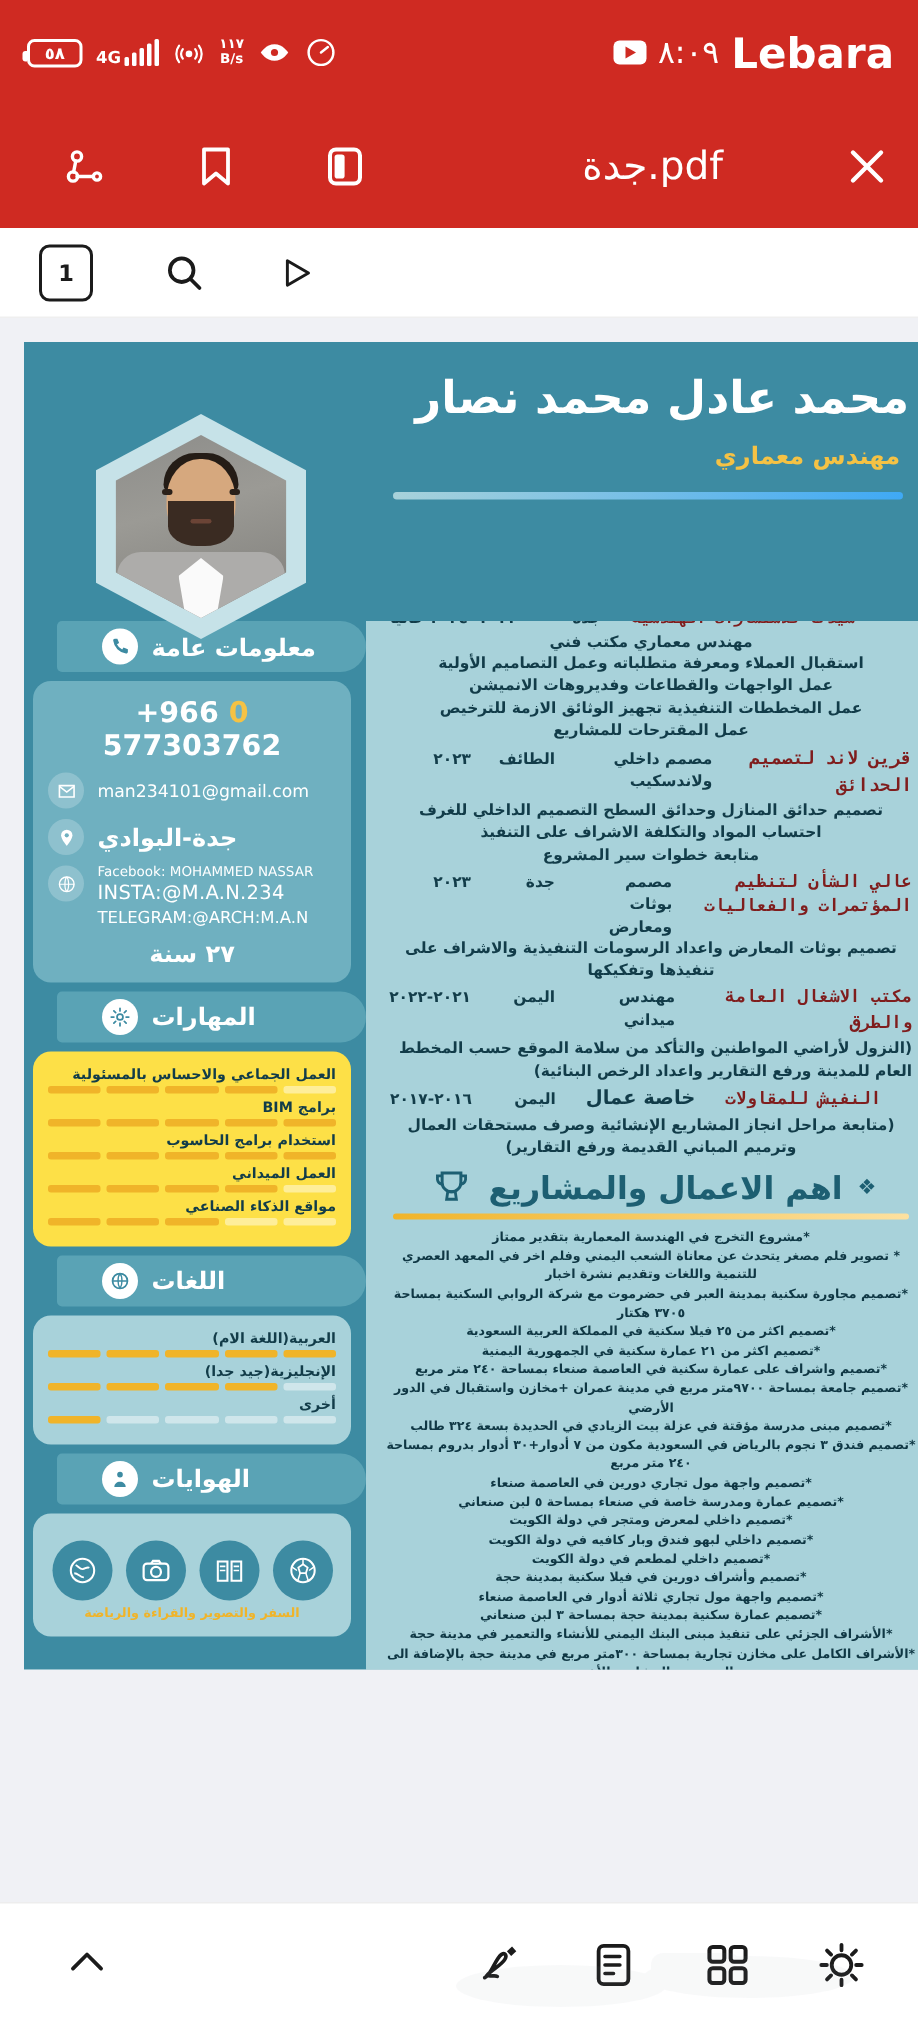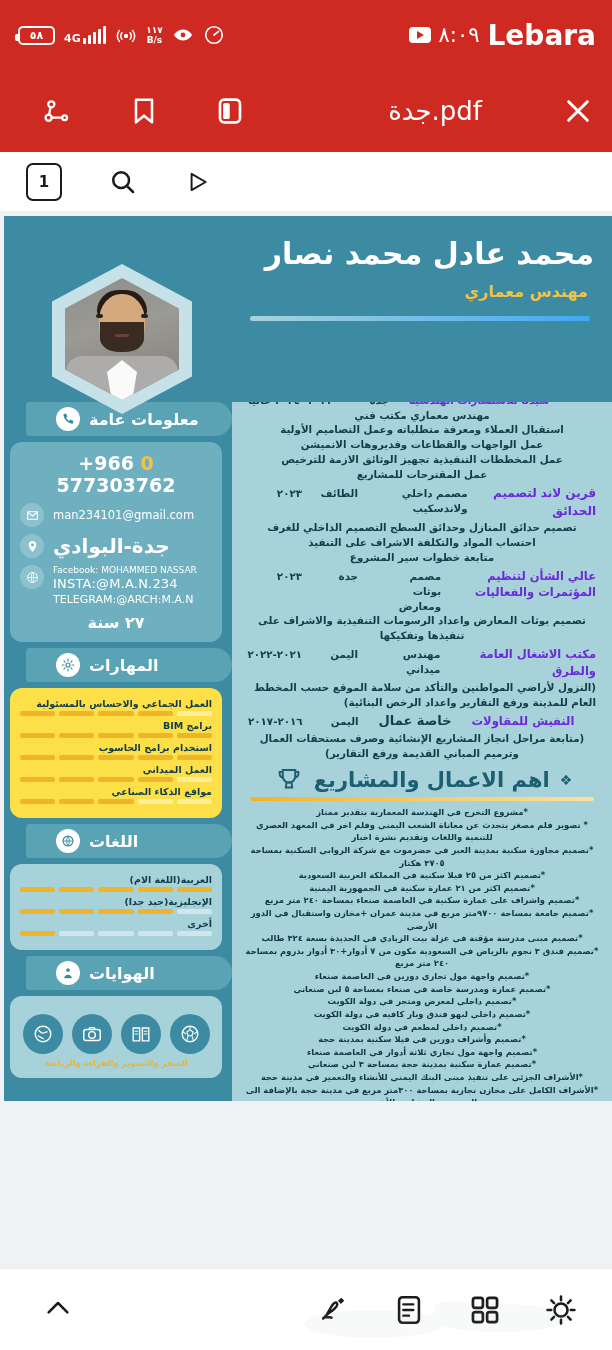--- a/index.html
+++ b/index.html
@@ -59,21 +59,21 @@
     height:60px; background:#fff; display:flex; align-items:center;
     padding-left:26px; gap:46px; border-bottom:1px solid #efefef;
   }
   .pagebox{
     width:36px;height:38px;border:2.5px solid #1b1b1b;border-radius:7px;
     display:flex;align-items:center;justify-content:center;
     font-size:15px;font-weight:bold;color:#1b1b1b;
   }
 
   
-  .docarea{ background:#f0f1f5; height:1086px; padding:4px; position:relative;}
+  .docarea{ background:#f0f1f5; height:1086px; padding:16px; position:relative;}
   .cv{
     width:612px; background:#7fb8c4; position:relative;
     height:885px; overflow:hidden;
     display:flex; flex-direction:row-reverse;
   }
   
   .sidebar{
     width:228px; background:#3d8ba2; position:relative; padding-top:186px;
   }
   .rightcol{
@@ -143,21 +143,21 @@
   .rsec-title{
     display:flex; flex-direction:row-reverse; align-items:center; justify-content:center;
     gap:10px; color:#2e6e80;
   }
   .rsec-title .t{ font-size:21px;font-weight:bold;color:#1d5f72;letter-spacing:0; }
   .diamonds{ color:#1d5f72; font-size:14px; letter-spacing:-2px;}
   .badge-ico{ width:30px;height:30px; flex:0 0 auto; }
   .rsec-body{ font-size:10.3px; color:#123c49; line-height:1.45; text-align:right; font-weight:bold; padding:0 6px; }
   .date{ color:#123c49; min-width:54px; }
   .city{ min-width:36px; }
-  .org{ color:#6d28d9; font-weight:bold; margin-right:auto; }
+  .org{ color:#7f1d1d; font-weight:bold; margin-right:auto;font-family:Liberation Mono, monospace; }
   .job-line{ display:flex;flex-direction:row-reverse;gap:20px;align-items:baseline;}
   .bullets{ font-size:8.4px; line-height:1.5; color:#0f3744; text-align:center; font-weight:bold; }
   .bullets div{ direction:rtl; }
 
   
   .sb-sec{ direction:rtl; margin-bottom:6px; }
   .sb-pill{
     display:flex;flex-direction:row-reverse;align-items:center;gap:9px;
     background:#5aa3b5; color:#fff; font-weight:bold; font-size:16px;
     padding:5px 14px 5px 30px; margin:0 0 0 22px;
@@ -168,21 +168,21 @@
   .sb-card{
     background:#6fb0c0; margin:6px 10px 0 6px; border-radius:12px;
     padding:10px 10px 10px 10px; color:#fff;
   }
   .crow{ display:flex;flex-direction:row-reverse;align-items:center;gap:9px;margin-bottom:7px;}
   .cico{ width:24px;height:24px;border-radius:50%;background:rgba(255,255,255,.22);
     display:flex;align-items:center;justify-content:center;flex:0 0 auto;}
   .phone{ font-size:19px; font-weight:bold; color:#fff; direction:ltr; }
   .phone .zero{ color:#f5c244; }
   .email{ font-size:11.5px; direction:ltr; }
-  .loc{ font-size:20px; font-weight:bold;}
+  .loc{ font-size:16px; font-weight:bold;}
   .social{ font-size:9px; line-height:1.25; direction:ltr; text-align:left;}
   .social .big{ font-size:13px; letter-spacing:.2px;}
   .age{ text-align:center; font-size:16px; font-weight:bold; color:#fff; margin-top:2px;}
 
   .skill{ margin-bottom:4px; }
   .skill .lbl{ font-size:9.5px; color:#123c49; text-align:right; font-weight:bold; margin-bottom:2px;}
   .segs{ display:flex; flex-direction:row-reverse; gap:4px; }
   .segs i{ display:block; height:5px; flex:1; background:#f0b429; border-radius:2px;}
   .segs i.off{ background:rgba(255,255,255,.45); }
 

